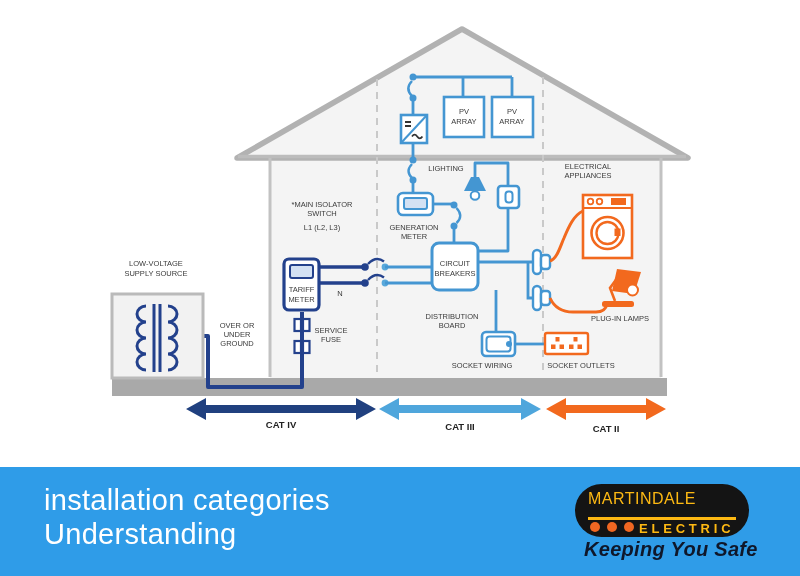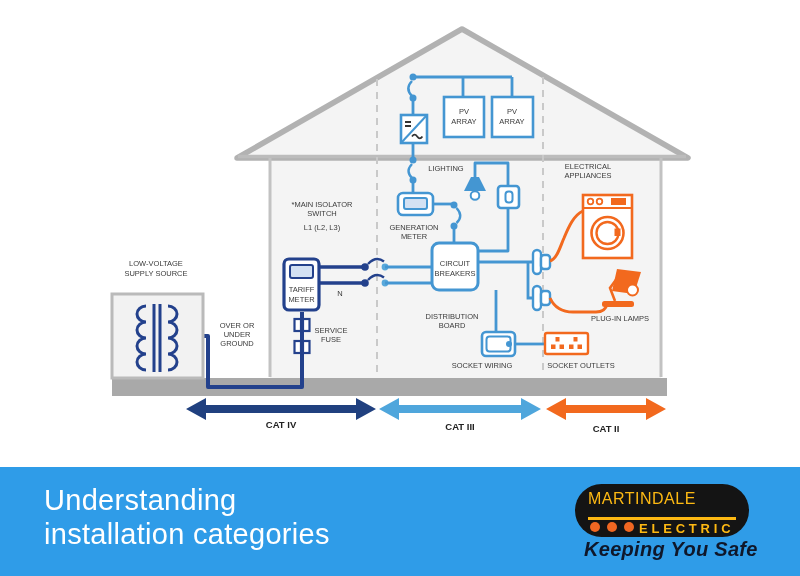--- a/index.html
+++ b/index.html
@@ -199,22 +199,22 @@
     <polygon points="379,409 399,398 399,405 521,405 521,398 541,409 521,420 521,413 399,413 399,420" fill="#4fa6dc"></polygon>
     <polygon points="546,409 566,398 566,405 646,405 646,398 666,409 646,420 646,413 566,413 566,420" fill="#f2691e"></polygon>
     <text x="281" y="428" text-anchor="middle" class="cat">CAT IV</text>
     <text x="460" y="430" text-anchor="middle" class="cat">CAT III</text>
     <text x="606" y="432" text-anchor="middle" class="cat">CAT II</text>
   </g>
 </svg>
 
 <div class="footer">
   <div class="footer-title">
+    <div>installation categories</div>
     <div>Understanding</div>
-    <div>installation categories</div>
   </div>
   <div class="logo-pill">
     <div class="logo-brand">MARTINDALE</div>
     <div class="logo-underline"></div>
     <div class="logo-dots">
       <span class="logo-dot"></span>
       <span class="logo-dot"></span>
       <span class="logo-dot"></span>
     </div>
     <div class="logo-sub">ELECTRIC</div>

